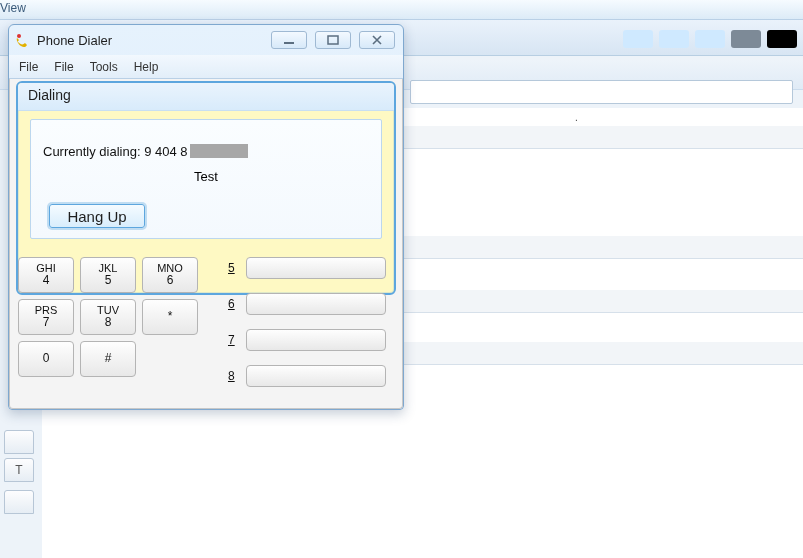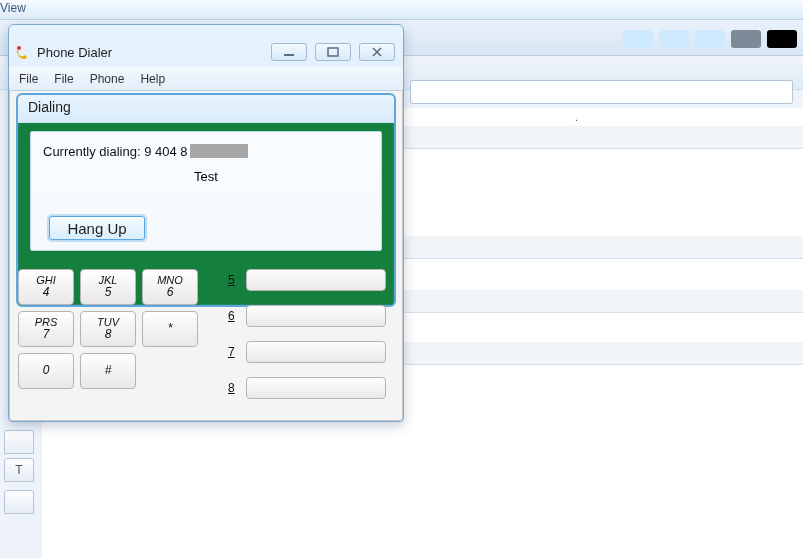--- a/index.html
+++ b/index.html
@@ -60,21 +60,20 @@
   .dialer-window {
     position:absolute; left:8px; top:24px; width:396px;
     background: linear-gradient(#e6f2fd,#d3e7f9);
     border:1px solid #7fa8cf;
     border-radius:6px 6px 4px 4px;
     box-shadow: 0 4px 12px rgba(30,60,100,.25);
   }
   .titlebar {
     height:30px; display:flex; align-items:center;
     padding:0 6px;
-    margin-top:12px;
   }
   .title-icon {
     width:16px; height:16px; margin-right:6px; position:relative;
   }
   .title-text { color:#1f1f1f; font-size:13px; flex:1; }
   .win-btns { display:flex; gap:8px; margin-right:2px;}
   .win-btn {
     width:36px; height:18px; border:1px solid #9fb9d3; border-radius:3px;
     background:linear-gradient(#f3f9ff,#d7e9f9);
     display:flex; align-items:center; justify-content:center;
@@ -96,38 +95,38 @@
     border:1px solid #c7c7c7;
     border-top:none;
     border-radius:0 0 4px 4px;
     padding:6px;
     position:relative;
     height:330px;
   }
 
   .dial-panel {
     position:absolute; left:6px; right:6px; top:2px; height:214px;
-    background:#15803d;
+    background:#fef9c3;
     border:2px solid #5da6de;
     border-radius:6px;
     box-shadow:0 0 0 1px rgba(93,166,222,.2) inset;
   }
   .dial-head {
     height:28px; padding:4px 10px 0 10px;
     background:linear-gradient(#eaf4fd,#d8ebfb);
     border-bottom:1px solid #c8dff2;
     border-radius:4px 4px 0 0;
     color:#1f1f1f; font-size:14px;
   }
   .dial-inner {
     margin:8px 12px 10px 12px;
     border:1px solid #bcd7ee;
     border-radius:2px;
     background:linear-gradient(#fafdff,#f4f9fe);
-    padding:12px 12px 10px 12px;
+    padding:24px 12px 10px 12px;
     height:120px;
     position:relative;
   }
   .dial-line { color:#111; font-size:13px; }
   .redact {
     display:inline-block; width:58px; height:14px; background:#a7a7a7;
     vertical-align:-2px; margin-left:2px;
   }
   .dial-test { text-align:center; margin-top:10px; font-size:13px;}
   .hangup {
@@ -143,21 +142,20 @@
     position:absolute; left:8px; top:178px;
     display:grid; grid-template-columns:repeat(3,56px); grid-auto-rows:36px;
     gap:6px;
   }
   .keybtn {
     background:linear-gradient(#fefefe,#e8e8e8);
     border:1px solid #b4b4b4; border-radius:4px;
     display:flex; flex-direction:column; align-items:center; justify-content:center;
     font-size:11px; color:#111; cursor:pointer;
     line-height:1.1;
-    font-style:italic;
   }
   .keybtn .letters { font-size:11px; }
   .keybtn .digit { font-size:12px; }
 
   .speed {
     position:absolute; left:218px; top:178px;
     display:flex; flex-direction:column; gap:14px;
   }
   .speed-row { display:flex; align-items:center; gap:8px; }
   .speed-num { text-decoration:underline; font-size:12px; color:#111; width:10px; }
@@ -227,21 +225,21 @@
         <svg viewBox="0 0 14 10">
             <path d="M3 1l8 8M11 1l-8 8" stroke="#5b6e80" stroke-width="1.6"></path>
           </svg>
       </div>
     </div>
   </div>
 
   <div class="menubar">
     <span>File</span>
     <span>File</span>
-    <span>Phone</span>
+    <span>Tools</span>
     <span>Help</span>
   </div>
 
   <div class="client">
 
     <div class="dial-panel">
       <div class="dial-head">Dialing</div>
       <div class="dial-inner">
         <div class="dial-line">
           <span>Currently dialing: </span><span>9 404 8</span><span class="redact"></span>

